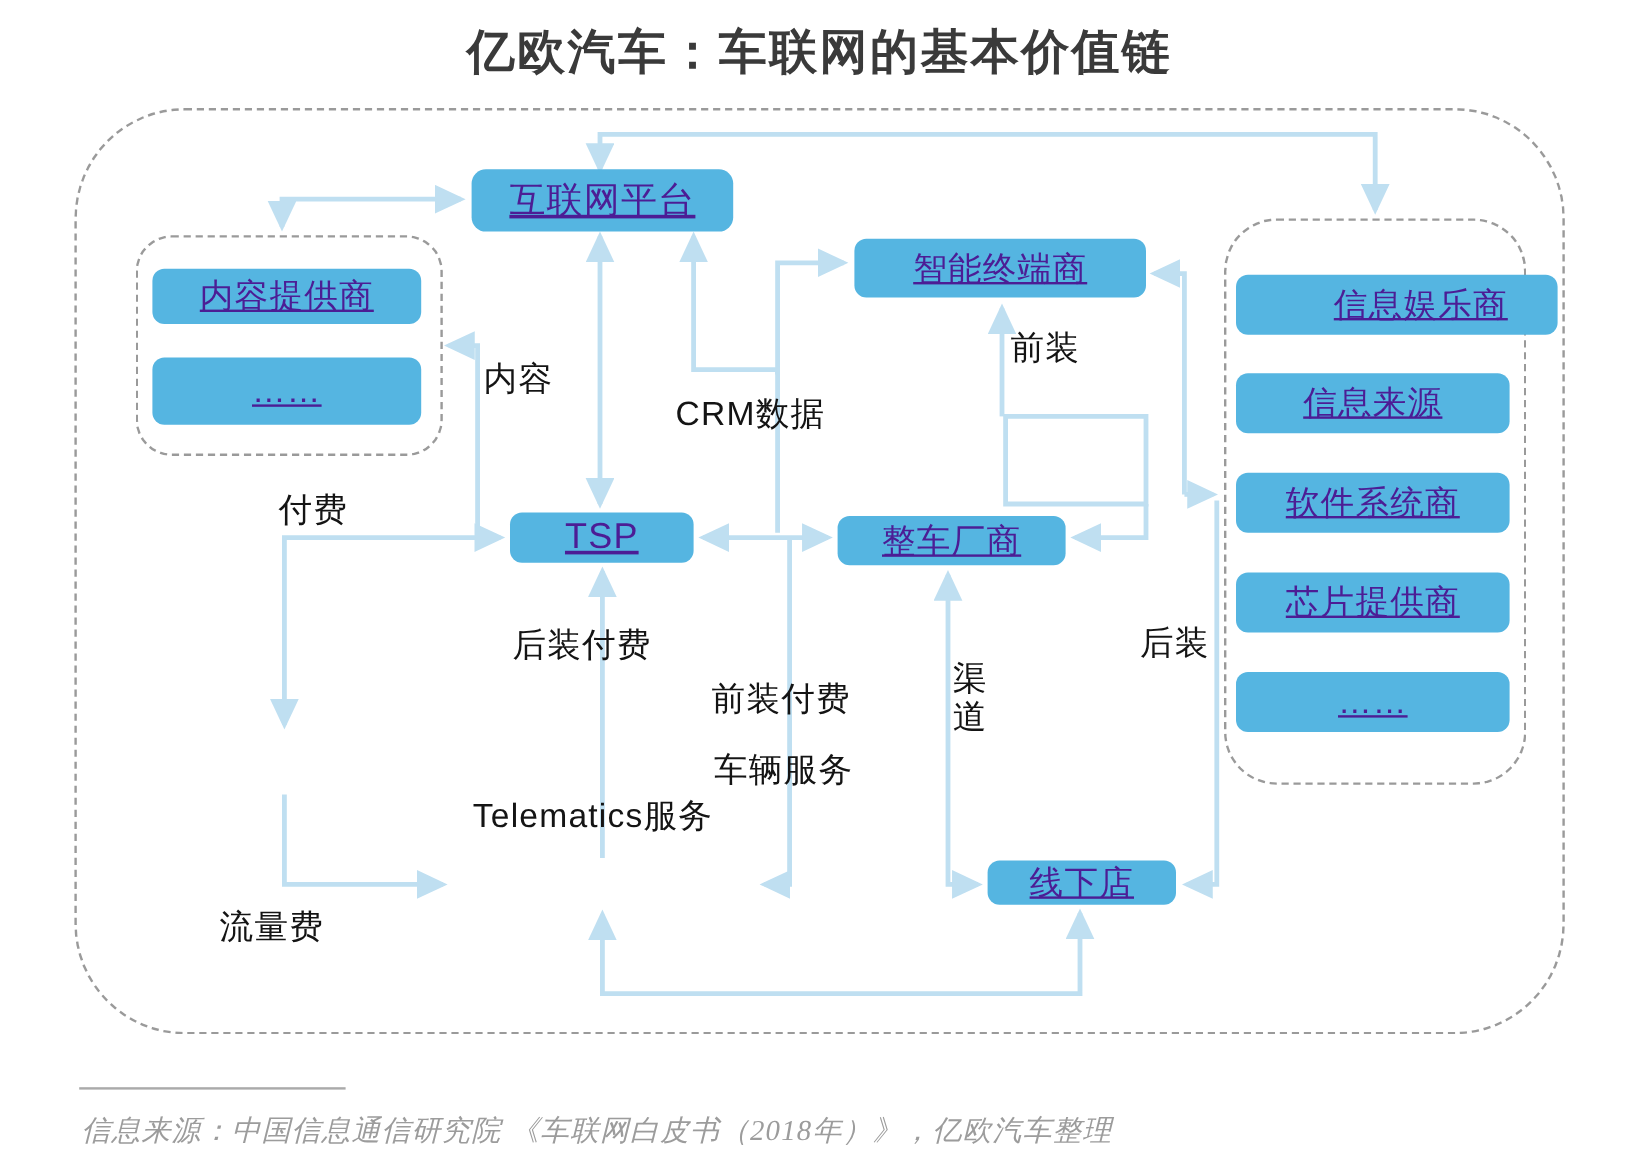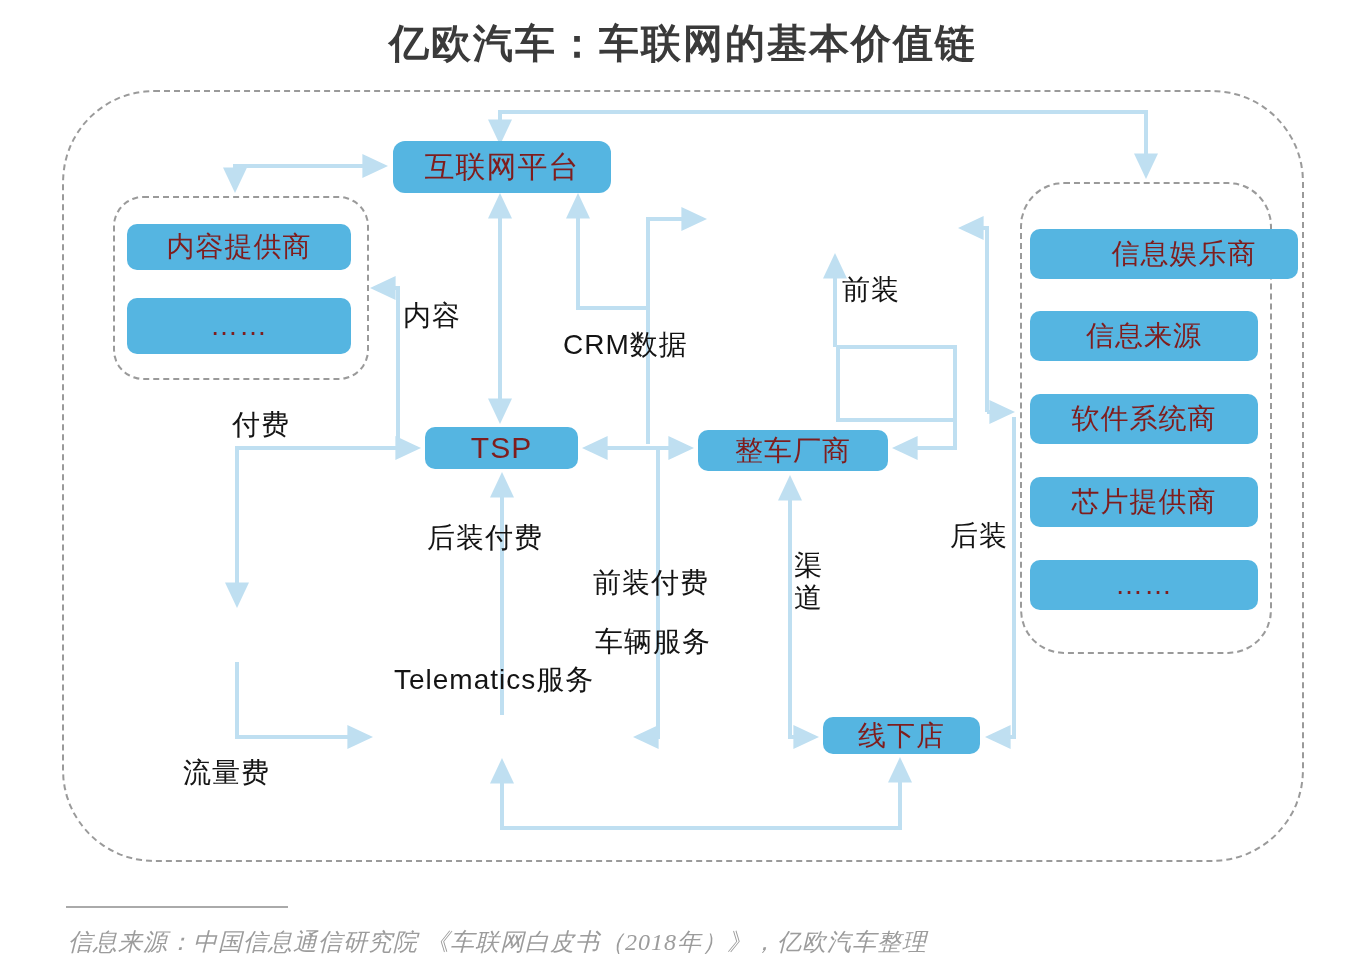--- a/index.html
+++ b/index.html
@@ -16,23 +16,23 @@
     font-family:"Liberation Sans","DejaVu Sans",sans-serif;
   }
   .title{
     position:absolute;left:0;right:0;top:16px;text-align:center;
     font-size:40px;font-weight:bold;color:var(--title);letter-spacing:2px;
   }
   .group{
     position:absolute;border:2px dashed var(--dash);background:transparent;
   }
   .node{
-    position:absolute;background:var(--box);color:#7f1d1d;border-radius:10px;
+    position:absolute;background:var(--box);color:#4c1d95;border-radius:10px;
     display:flex;align-items:center;justify-content:center;
-    font-size:28px;letter-spacing:1px;white-space:nowrap;
+    font-size:28px;letter-spacing:1px;white-space:nowrap;text-decoration:underline;
   }
   .lbl{
     position:absolute;color:var(--ink);font-size:28px;letter-spacing:1px;white-space:nowrap;
   }
   .lbl.vertical{white-space:normal;word-break:break-all;width:32px;line-height:1.15;}
   svg#wires{position:absolute;left:0;top:0;}
   .wire{stroke:var(--arrow);stroke-width:4;fill:none;}
   .wire-rect{stroke:var(--arrow);stroke-width:4;fill:none;}
   .ah{fill:var(--arrow);}
   .footer-line{position:absolute;left:66px;top:906px;width:222px;height:0;border-top:2px solid #aaa;}
@@ -77,20 +77,21 @@
     <path class="wire" d="M 502 762 V 828 H 900 V 761" marker-start="url(#ah)" marker-end="url(#ah)"></path>
   </svg>
 
   <div class="group" style="left:113px;top:196px;width:252px;height:180px;border-radius:30px;"></div>
 
   <div class="group" style="left:1020px;top:182px;width:248px;height:468px;border-radius:44px;"></div>
 
   <div class="node" style="left:393px;top:141px;width:218px;height:52px;font-size:30px;border-radius:12px;">互联网平台</div>
   <div class="node" style="left:127px;top:224px;width:224px;height:46px;">内容提供商</div>
   <div class="node" style="left:127px;top:298px;width:224px;height:56px;">……</div>
+  <div class="node" style="left:712px;top:199px;width:243px;height:49px;">智能终端商</div>
   <div class="node" style="left:1030px;top:229px;width:228px;height:50px;padding-left:40px;">信息娱乐商</div>
   <div class="node" style="left:1030px;top:311px;width:228px;height:50px;">信息来源</div>
   <div class="node" style="left:1030px;top:394px;width:228px;height:50px;">软件系统商</div>
   <div class="node" style="left:1030px;top:477px;width:228px;height:50px;">芯片提供商</div>
   <div class="node" style="left:1030px;top:560px;width:228px;height:50px;">……</div>
   <div class="node" style="left:425px;top:427px;width:153px;height:42px;font-size:30px;">TSP</div>
   <div class="node" style="left:698px;top:430px;width:190px;height:41px;">整车厂商</div>
   <div class="node" style="left:823px;top:717px;width:157px;height:37px;">线下店</div>
 
   <div class="lbl" style="left:403px;top:297px;">内容</div>

